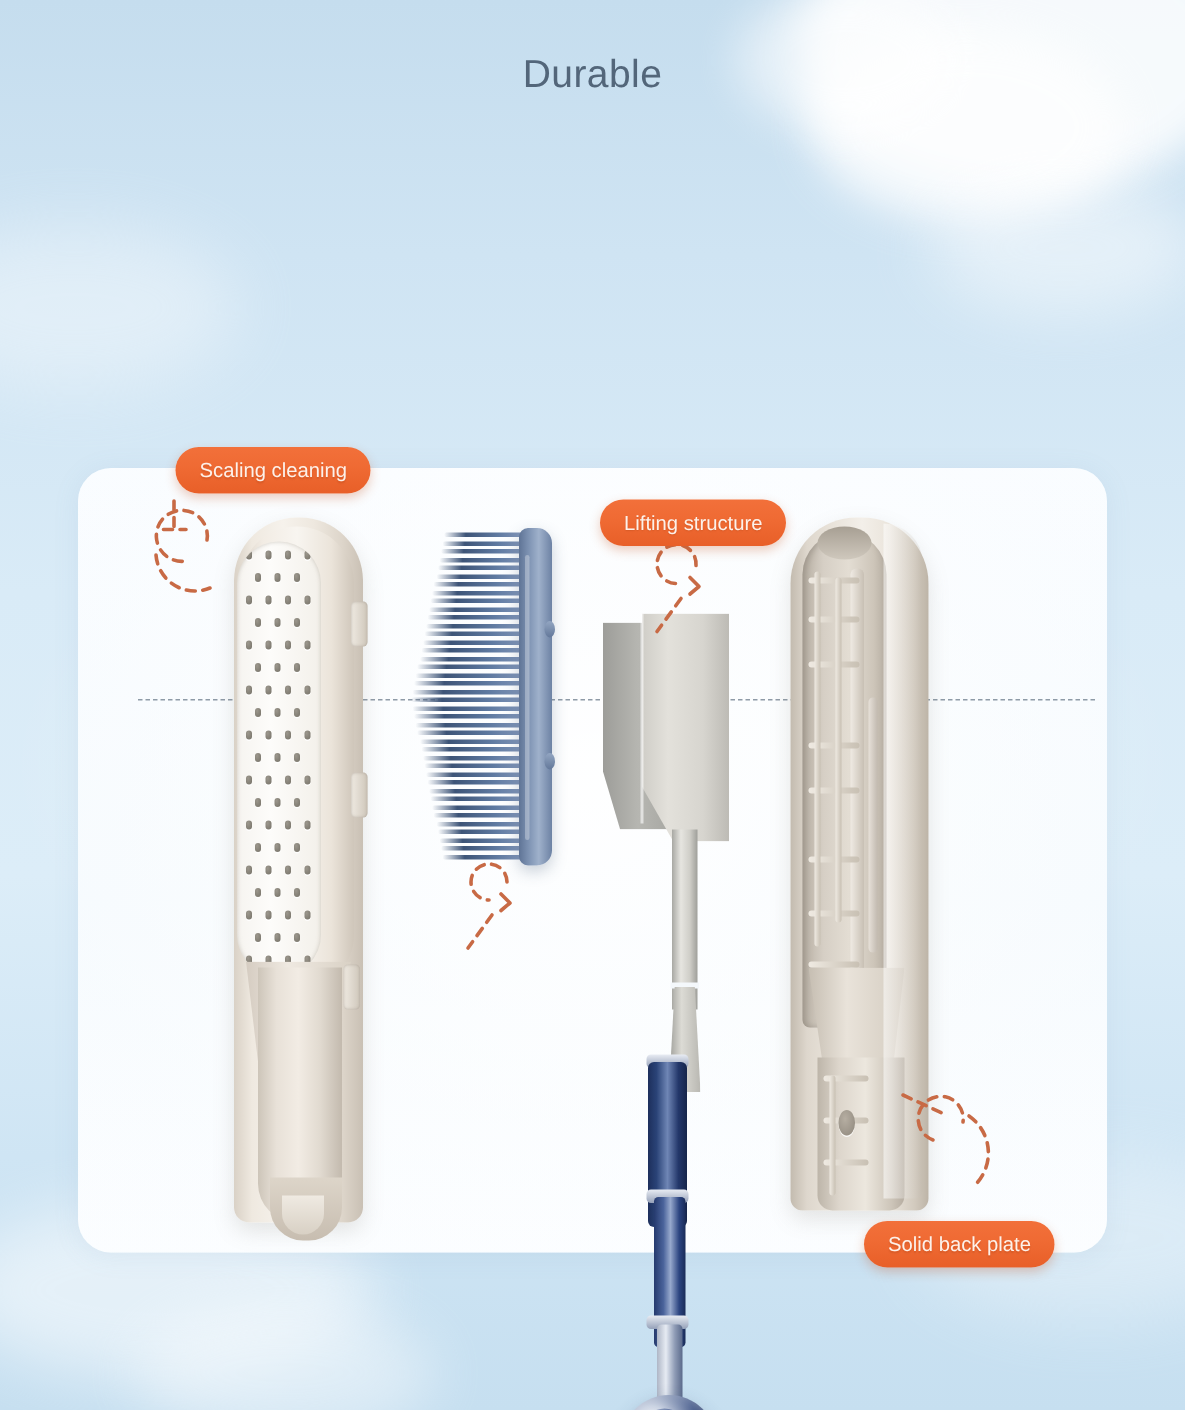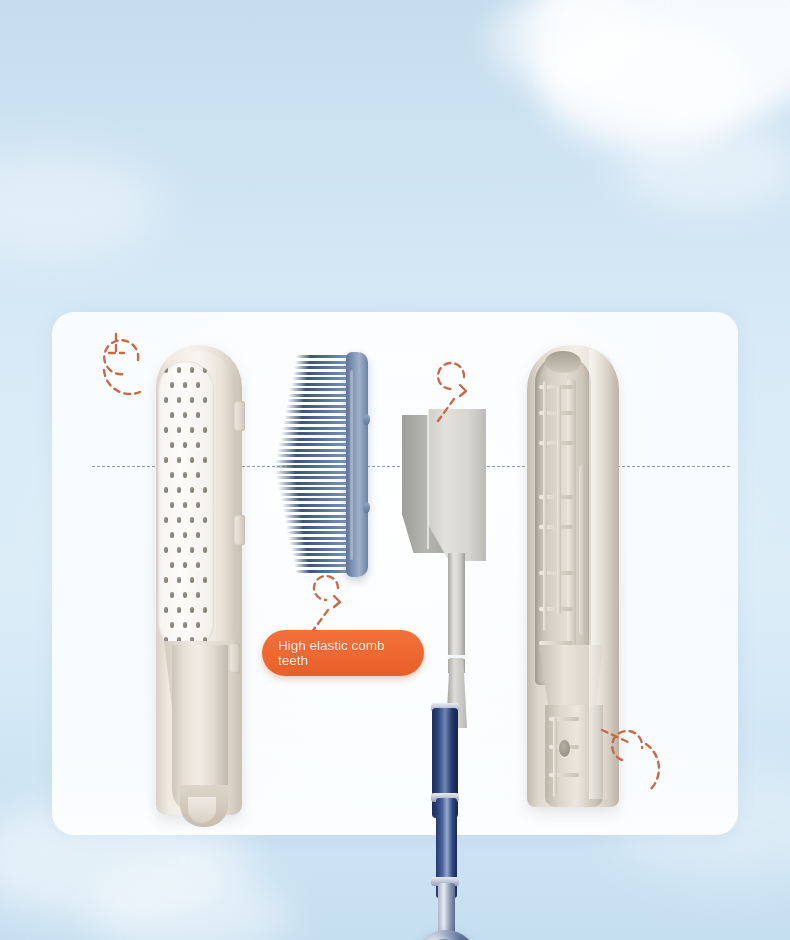--- a/index.html
+++ b/index.html
@@ -237,20 +237,21 @@
     <div class="cloud cl3"></div>
     <div class="cloud cl4"></div>
     <div class="cloud cl5"></div>
     <div class="cloud cl6"></div>
     <div class="cloud cl7"></div>
     <div class="cloud cl8"></div>
     <div class="haze"></div>
   </div>
 
   <div class="heads">
+    <div class="h-small">Durable</div>
   </div>
 
   <div class="card">
     <div class="card-inner-glow"></div>
   </div>
 
   <div class="align-line"></div>
 
   <div class="part1">
     <div class="p1-body"></div>
@@ -455,16 +456,17 @@
   </div>
 
   <div class="swirl sw4">
     <svg width="76" height="84" viewBox="0 0 76 84" fill="none">
       <path d="M4 12 L30 24" stroke="#c86a45" stroke-width="2.4" stroke-dasharray="6 5" stroke-linecap="round"></path>
       <path d="M24 42 A15 15 0 1 1 44 30" stroke="#c86a45" stroke-width="2.4" stroke-dasharray="6 5" stroke-linecap="round"></path>
       <path d="M48 26 A30 30 0 0 1 52 72" stroke="#c86a45" stroke-width="2.4" stroke-dasharray="6 5" stroke-linecap="round"></path>
     </svg>
   </div>
 
-  <div class="pill pill-3">High elastic comb
-teeth</div>
+  <div class="pill pill-1">Scaling cleaning</div>
+  <div class="pill pill-2">Lifting structure</div>
+  <div class="pill pill-4">Solid back plate</div>
 
 </div>
 
 </body></html>

